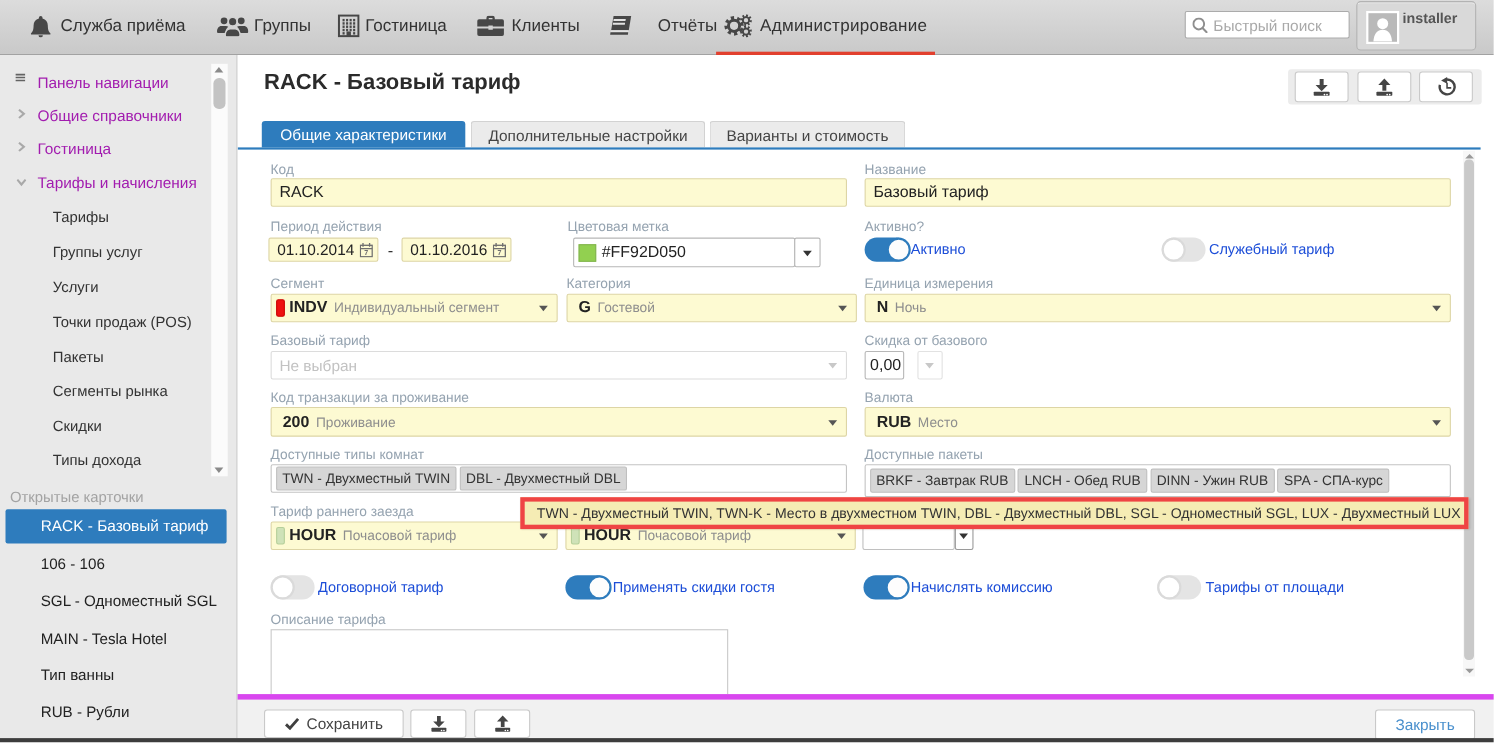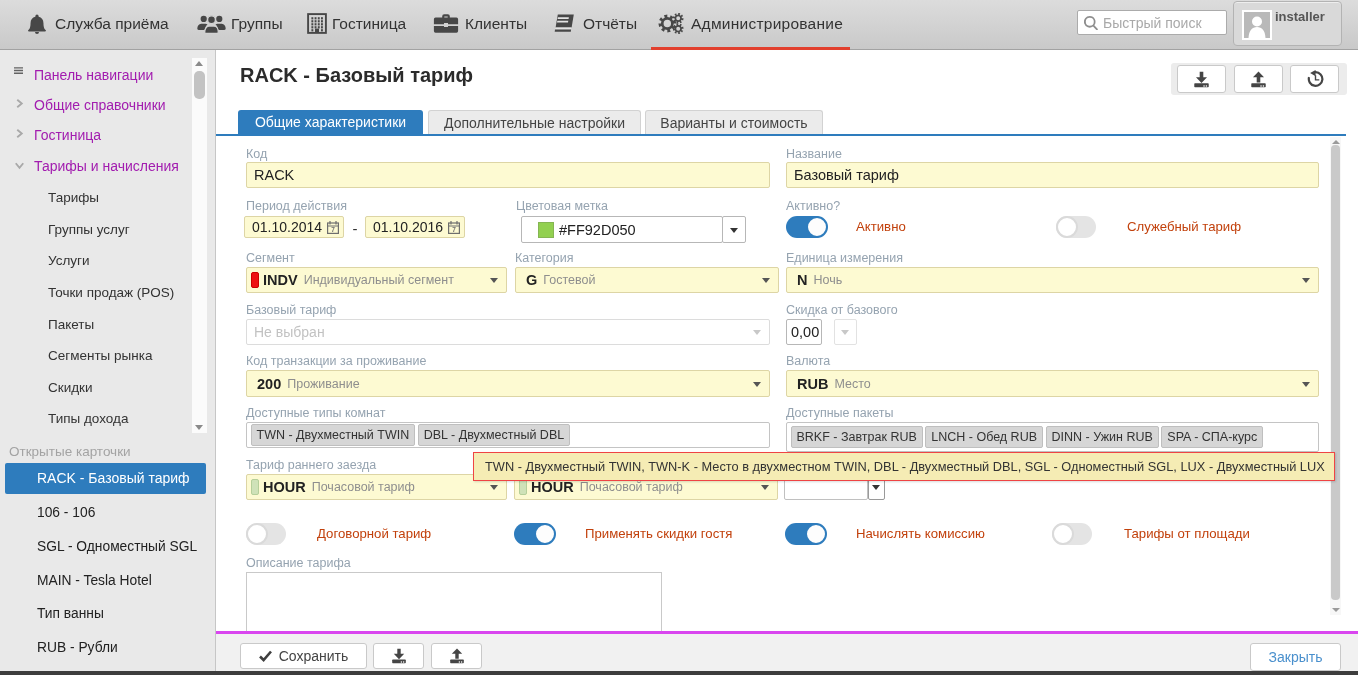--- a/index.html
+++ b/index.html
@@ -63,32 +63,32 @@
 .tagrow { position:absolute; background:#fff; border:1px solid #c4c4c4; border-radius:2px;
   display:flex; align-items:center; padding:0 1px; overflow:hidden; }
 .tag { background:#d6d6d6; border:1px solid #bfbfbf; border-radius:2px; height:22px; line-height:20px;
   padding:0 5px; margin-left:2.5px; font-size:12.5px; color:#333; white-space:nowrap; flex-shrink:0; }
 .toggle { position:absolute; width:40px; height:22px; border-radius:12px; }
 .toggle.on { background:#2e7cbd; }
 .toggle.off { background:#e4e4e4; }
 .toggle .knob { position:absolute; top:0px; width:22px; height:22px; border-radius:50%; background:#fff; }
 .toggle.on .knob { right:-2px; border:2px solid #2e7cbd; background:#fdfdfd; }
 .toggle.off .knob { left:0px; border:2px solid #dadada; }
-.tglbl { position:absolute; font-size:13.2px; color:#c2410c; white-space:nowrap;padding-left:28px; }
+.tglbl { position:absolute; font-size:13.2px; color:#1d4ed8; white-space:nowrap; }
 #tooltip { position:absolute; left:257px; top:402px; width:862px; height:29px; background:#f5ecb4;
-  border:1px solid #ef4444; font-size:12.8px; white-space:nowrap; color:#333; display:flex; align-items:center;
+  border:4px solid #ef4444; font-size:12.8px; white-space:nowrap; color:#333; display:flex; align-items:center;
   padding-left:11px; z-index:5; box-shadow:1px 1px 2px rgba(0,0,0,0.15); }
 
 
 #csb { position:absolute; left:1114px; top:87px; width:11px; height:478px; background:#f7f7f7; }
 #csb .thumb { position:absolute; left:1px; top:8px; width:9px; height:455px; background:#c9c9c9; border-radius:4px; }
 
 
 #footer { position:absolute; left:216px; top:631px; width:1142px; height:44px; background:#f1f1f1;
-  border-top:3px solid #d946ef; }
+  border-top:5px solid #d946ef; }
 .fbtn { position:absolute; top:9px; height:26px; background:#fff; border:1px solid #c9c9c9; border-radius:3px;
   display:flex; align-items:center; justify-content:center; font-size:14px; color:#444; }
 #darkstrip { position:absolute; left:0; top:671px; width:1358px; height:4px; background:#3d3d3d; }
 </style>
 </head>
 <body>
 <div id="topbar">
   <div class="menuitem" style="left:27px">
     <svg width="20" height="20" viewBox="0 0 16 17">
         <path d="M8 0.5 a1.4 1.4 0 0 1 1.4 1.4 l0 0.5 c2.6 0.6 4.1 2.7 4.1 5.4 c0 3.6 0.9 5 1.9 5.9 c0.4 0.4 0.2 1.1 -0.5 1.1 l-13.8 0 c-0.7 0 -0.9 -0.7 -0.5 -1.1 c1 -0.9 1.9 -2.3 1.9 -5.9 c0 -2.7 1.5 -4.8 4.1 -5.4 l0 -0.5 A1.4 1.4 0 0 1 8 0.5 Z M6.3 15.3 l3.4 0 a1.7 1.7 0 0 1 -3.4 0 Z"></path>
@@ -144,21 +144,21 @@
   <div class="menuitem" style="left:552px">
     <svg width="23" height="20" viewBox="0 0 23 20">
         <g>
           <path d="M5.8 0.5 L21.8 0.5 L19.6 13.6 L3.6 13.6 Z" fill="#474747"></path>
           <path d="M5.9 3.2 L16.9 3.2 L16.6 5 L5.6 5 Z" fill="#e3e3e3"></path>
           <path d="M5.3 6.7 L16.3 6.7 L16 8.5 L5 8.5 Z" fill="#e3e3e3"></path>
           <path d="M3.5 13.6 L19.5 13.6 L19.2 15.4 L3.2 15.4 Z" fill="#e3e3e3"></path>
           <path d="M3 15.4 L19.1 15.4 L18.8 17.7 L2.7 17.7 Z" fill="#474747"></path>
         </g>
       </svg>
-    <span style="margin-left:8px">Отчёты</span>
+    <span style="margin-left:23px">Отчёты</span>
   </div>
   <div class="menuitem" style="left:658px">
     <svg width="29" height="21" viewBox="0 0 28 20">
         <g fill-rule="evenodd">
           <path d="M16.9,13.3 L15.1,16.1 L13.4,14.4 L11.4,15.7 L12.3,17.9 L9.0,18.6 L9.0,16.2 L6.6,15.7 L5.7,17.9 L2.9,16.1 L4.6,14.4 L3.3,12.4 L1.1,13.3 L0.4,10.0 L2.8,10.0 L3.3,7.6 L1.1,6.7 L2.9,3.9 L4.6,5.6 L6.6,4.3 L5.7,2.1 L9.0,1.4 L9.0,3.8 L11.4,4.3 L12.3,2.1 L15.1,3.9 L13.4,5.6 L14.7,7.6 L16.9,6.7 L17.6,10.0 L15.2,10.0 L14.7,12.4 Z M12.6,10.0 A3.6,3.6 0 1 0 5.4,10.0 A3.6,3.6 0 1 0 12.6,10.0 Z"></path>
           <path d="M24.7,5.0 L24.3,7.0 L22.8,6.4 L22.0,7.5 L23.2,8.7 L21.5,9.8 L20.9,8.3 L19.5,8.6 L19.5,10.2 L17.5,9.8 L18.1,8.3 L17.0,7.5 L15.8,8.7 L14.7,7.0 L16.2,6.4 L15.9,5.0 L14.3,5.0 L14.7,3.0 L16.2,3.6 L17.0,2.5 L15.8,1.3 L17.5,0.2 L18.1,1.7 L19.5,1.4 L19.5,-0.2 L21.5,0.2 L20.9,1.7 L22.0,2.5 L23.2,1.3 L24.3,3.0 L22.8,3.6 L23.1,5.0 Z M21.4,5.0 A1.9,1.9 0 1 0 17.6,5.0 A1.9,1.9 0 1 0 21.4,5.0 Z"></path>
           <path d="M24.3,17.0 L23.2,18.7 L22.0,17.5 L20.9,18.3 L21.5,19.8 L19.5,20.2 L19.5,18.6 L18.1,18.3 L17.5,19.8 L15.8,18.7 L17.0,17.5 L16.2,16.4 L14.7,17.0 L14.3,15.0 L15.9,15.0 L16.2,13.6 L14.7,13.0 L15.8,11.3 L17.0,12.5 L18.1,11.7 L17.5,10.2 L19.5,9.8 L19.5,11.4 L20.9,11.7 L21.5,10.2 L23.2,11.3 L22.0,12.5 L22.8,13.6 L24.3,13.0 L24.7,15.0 L23.1,15.0 L22.8,16.4 Z M21.4,15.0 A1.9,1.9 0 1 0 17.6,15.0 A1.9,1.9 0 1 0 21.4,15.0 Z"></path>
         </g>
       </svg>
     <span style="margin-left:4px; letter-spacing:0.25px">Администрирование</span>
@@ -279,21 +279,21 @@
   <div class="inp" style="left:149px; top:166px; width:100px; height:22px; font-size:14px">01.10.2016
     <svg style="position:absolute; right:4px; top:4px" width="12" height="13" viewBox="0 0 12 13">
         <g fill="none" stroke="#6e6e6e" stroke-width="1.2">
           <rect x="0.6" y="2" width="10.8" height="10.4"></rect>
           <path d="M3 0 v3.4 M9 0 v3.4 M0.6 5 h10.8"></path>
         </g>
         <text x="6" y="11" font-size="6.5" fill="#6e6e6e" text-anchor="middle" font-weight="bold">7</text>
       </svg>
   </div>
   <div class="lbl" style="left:300px; top:149px">Цветовая метка</div>
-  <div class="winp" style="left:305px; top:166px; width:202px; height:27px; border-color:#b7b7b7; padding-left:16px">
+  <div class="winp" style="left:305px; top:166px; width:202px; height:27px; border-color:#b7b7b7; padding-left:4px">
     <div style="width:16px; height:16px; background:#92d050; border:1px solid #85b553; margin-right:5px"></div>#FF92D050
   </div>
   <div class="winp" style="left:506px; top:166px; width:24px; height:27px; border-color:#b7b7b7">
       <div class="arrow" style="right:7px; border-top-color:#333"></div>
     </div>
   <div class="lbl" style="left:570px; top:149px">Активно?</div>
   <div class="toggle on" style="left:570px; top:166px">
       <div class="knob"></div>
     </div>
   <div class="tglbl" style="left:612px; top:169px">Активно</div>

